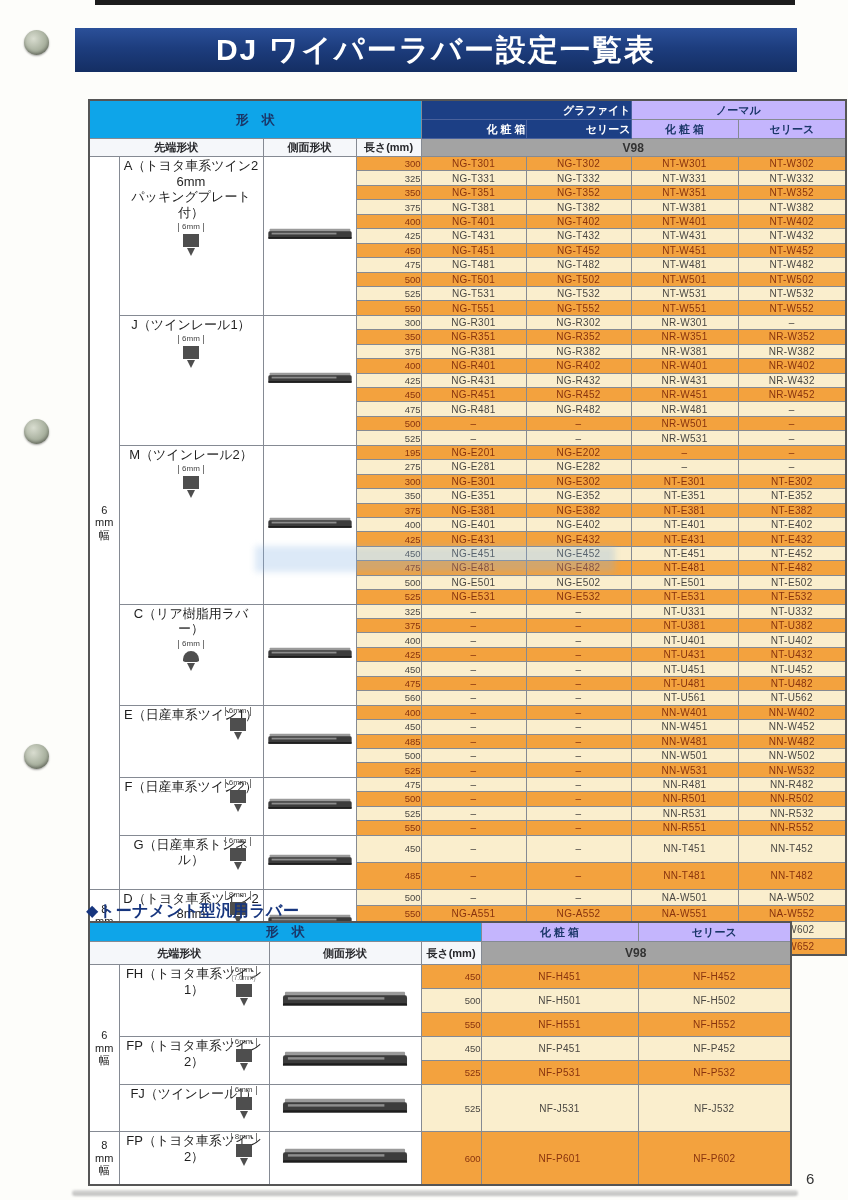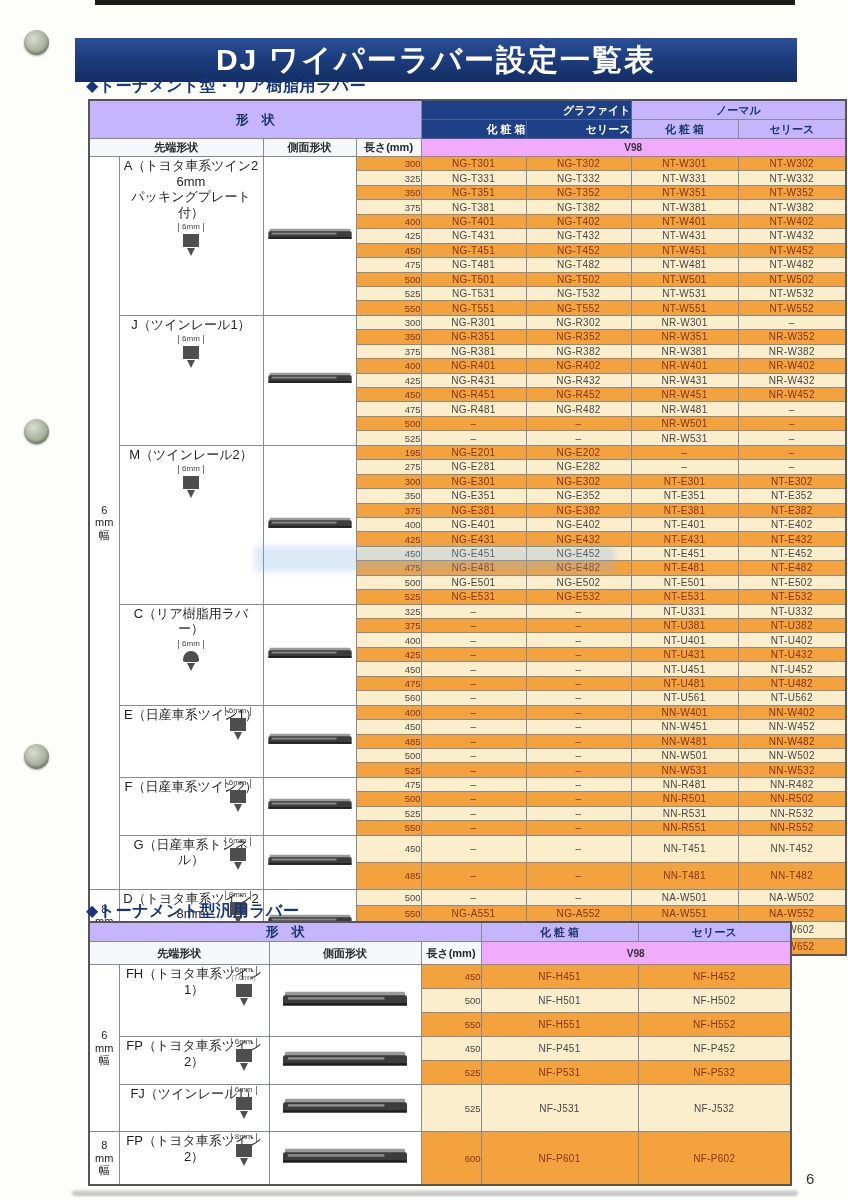--- a/index.html
+++ b/index.html
@@ -4,33 +4,33 @@
 <style>
   html,body{margin:0;padding:0;}
   .page{position:relative;width:848px;height:1200px;background:#fdfdfa;overflow:hidden;
         font-family:"Liberation Sans","DejaVu Sans",sans-serif;color:#222;}
   .scan-top{position:absolute;left:95px;top:0;width:700px;height:5px;background:#1c1c1c;}
   .scan-bottom{position:absolute;left:72px;top:1190px;width:726px;height:6px;opacity:.55;
         background:linear-gradient(#bdbdbd,#8a8a8a);border-radius:3px;filter:blur(1px);}
   .hole{position:absolute;width:25px;height:25px;border-radius:50%;
         background:radial-gradient(circle at 38% 35%, #d9ddd0, #a9b19f 55%, #787e6e 92%);
         box-shadow:0 1px 2px rgba(0,0,0,.35), inset 0 -2px 3px rgba(0,0,0,.25);}
-  .title-bar{position:absolute;left:75px;top:38px;width:722px;height:44px;
+  .title-bar{position:absolute;left:75px;top:28px;width:722px;height:44px;
         background:linear-gradient(180deg,#2b5099 0%,#1d3d7e 45%,#142e63 100%);
         display:flex;align-items:center;justify-content:center;}
   .title-bar span{color:#fff;font-size:30px;font-weight:bold;letter-spacing:2px;}
   .sec-title{position:absolute;left:86px;font-size:16px;font-weight:bold;color:#16357e;letter-spacing:.5px;}
   table{border-collapse:collapse;table-layout:fixed;position:absolute;background:#fff;}
   th,td{border:1px solid #858a93;padding:0;overflow:hidden;}
   th{font-weight:bold;}
-  .th-shape{background:#c4b5fd;color:#1a3668;font-size:13px;}
+  .th-shape{background:#0ea5e9;color:#1a3668;font-size:13px;}
   .th-g{background:#1c3f85;color:#fff;font-size:11px;border-color:#49619c;text-align:right;}
   .th-n{background:#c4b5fd;color:#1a3668;font-size:11px;}
   .th-white{background:#f5f7fa;color:#26272b;font-size:11px;}
-  .th-v98{background:#f0abfc;color:#333;font-size:10px;font-weight:bold;}
+  .th-v98{background:#a3a3a3;color:#333;font-size:12px;font-weight:bold;}
   td.orange{background:#F3A23E;color:#88330e;}
   td.pale{background:#FAEECD;color:#4a4742;}
   .len-cell{font-size:9.5px;text-align:right;}
   .part-cell{font-size:10px;text-align:center;letter-spacing:.3px;}
   .group-cell{background:#fff;text-align:center;vertical-align:middle;font-size:11px;color:#222;
         white-space:pre-line;line-height:1.15;}
   .label-cell{background:#fff;vertical-align:top;position:relative;padding:1px 2px;}
   .side-cell{background:#fff;vertical-align:middle;text-align:center;}
   .blk-label{font-size:13px;color:#1f1f1f;white-space:pre-line;line-height:1.2;text-align:center;}
   .tip-wrap{display:flex;flex-direction:column;align-items:center;margin-top:3px;}
@@ -65,21 +65,20 @@
 <div class="page">
   <div class="scan-top"></div>
   <div class="hole" style="left:24px;top:30px;"></div>
   <div class="hole" style="left:24px;top:419px;"></div>
   <div class="hole" style="left:24px;top:744px;"></div>
 
   <div class="title-bar">
     <span>DJ ワイパーラバー設定一覧表</span>
   </div>
 
-  <div class="sec-title" style="top:76px;">◆トーナメント型・リア樹脂用ラバー</div>
 
   <table class="t1" style="left:88px;top:99px;width:757px;border:2px solid #555;">
     <colgroup>
       <col style="width:30px">
         <col style="width:144px">
         <col style="width:93px">
         <col style="width:65px">
       <col style="width:105px">
         <col style="width:105px">
         <col style="width:107px">

